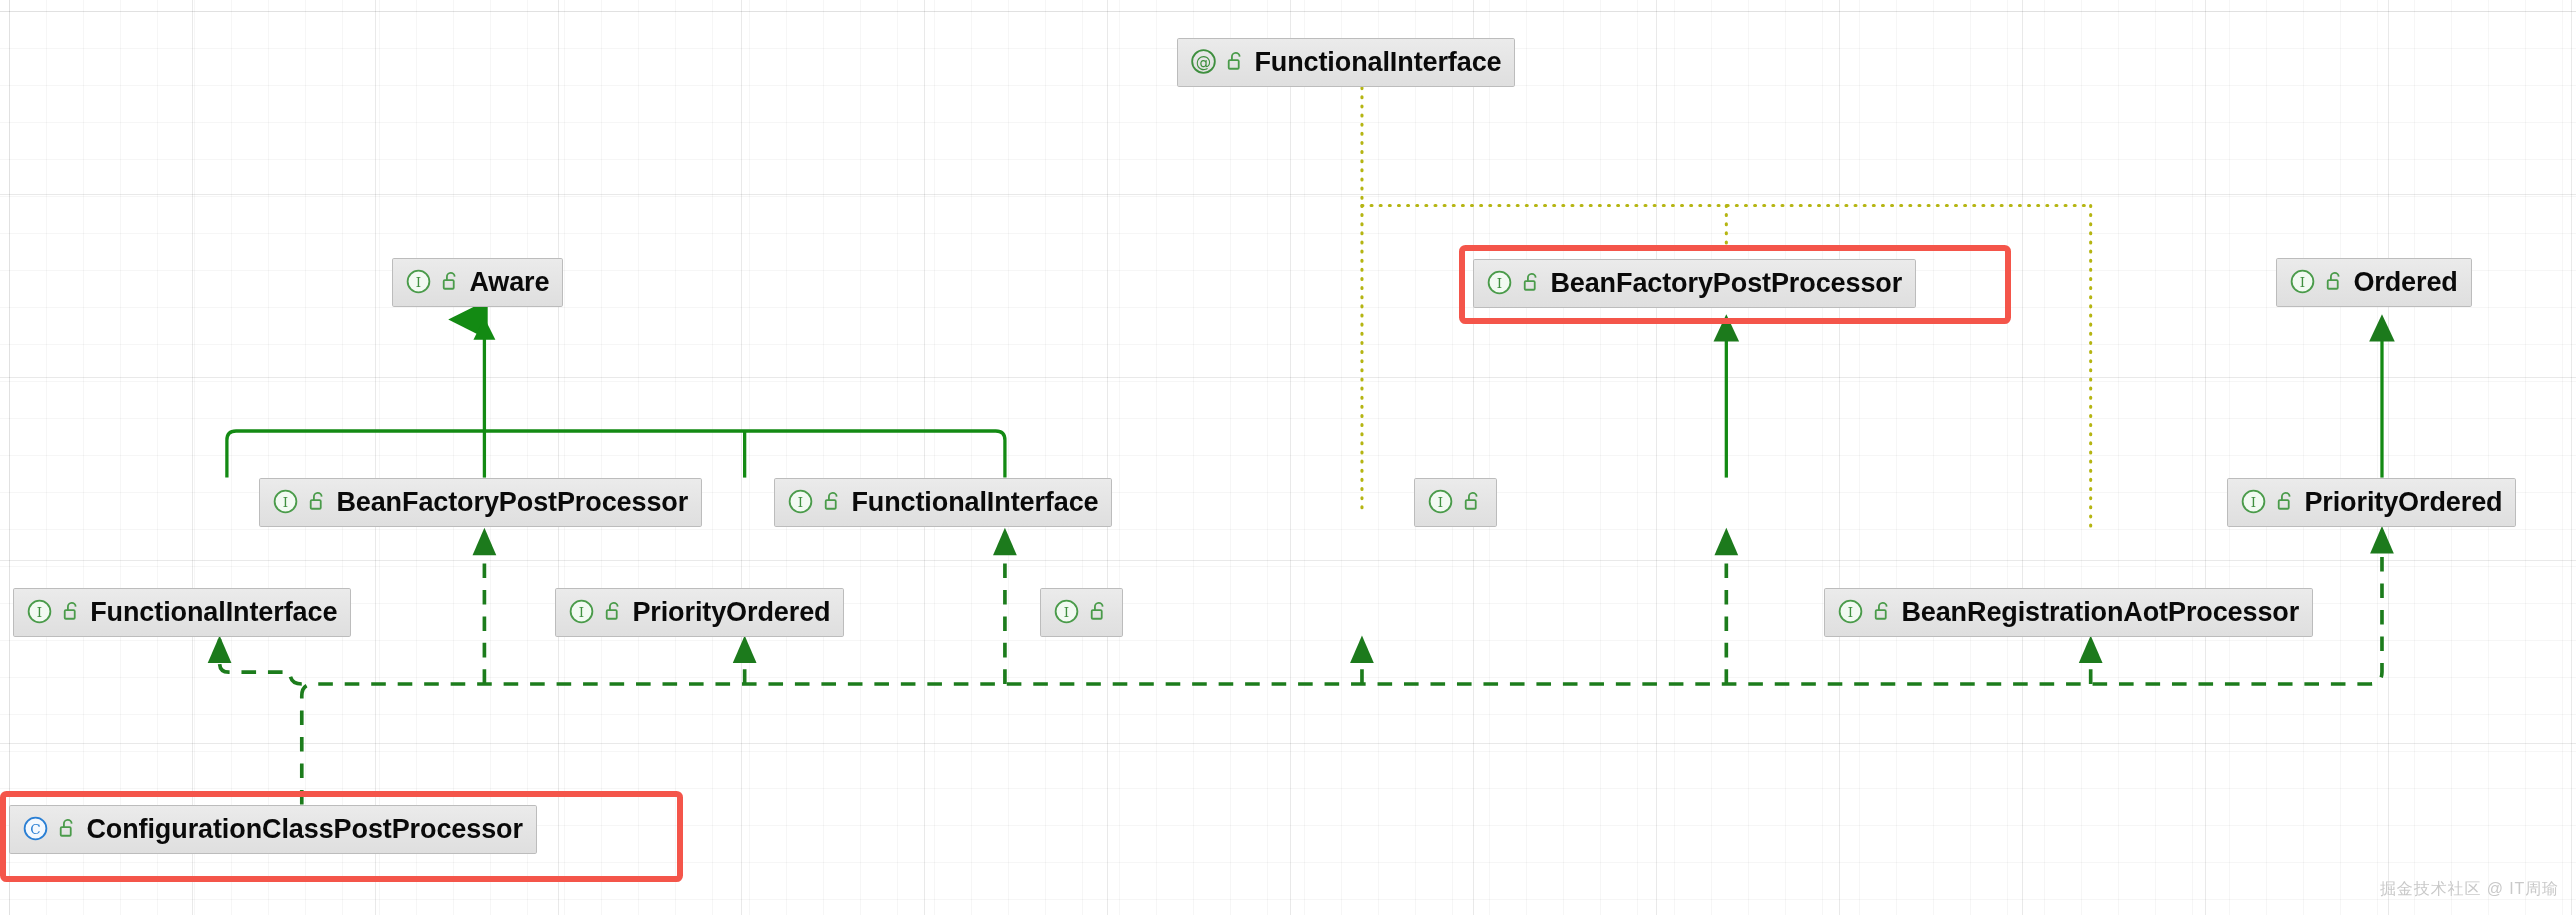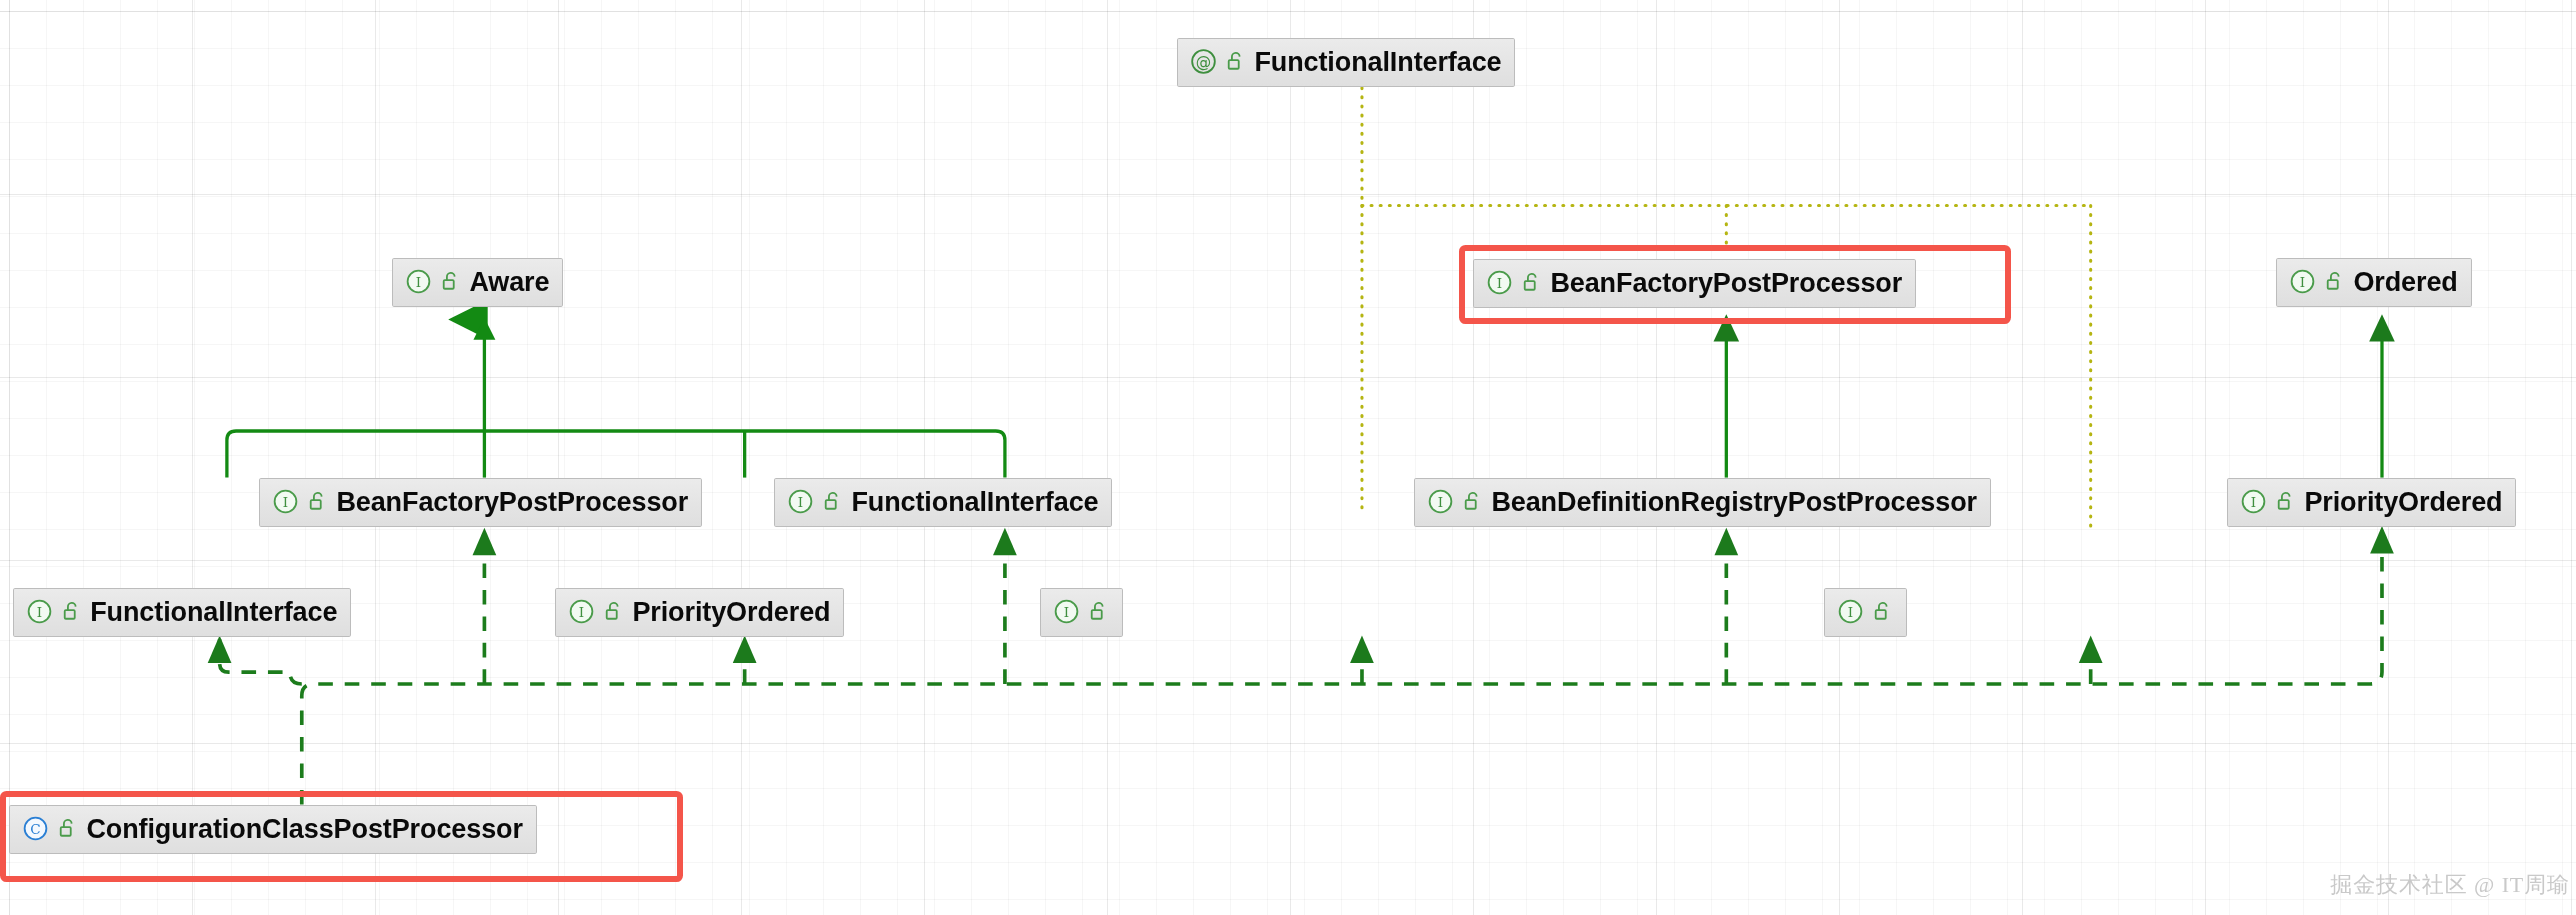--- a/index.html
+++ b/index.html
@@ -57,27 +57,27 @@
   .highlight {
     position: absolute;
     box-sizing: border-box;
     border: 6.4px solid #f4554a;
     border-radius: 6.4px;
     background: transparent;
     z-index: 2;
   }
   .watermark {
     position: absolute;
-    right: 6px;
+    right: 17px;
     bottom: 14.6px;
-    font-size: 22px;
+    font-size: 16px;
     color: #c9c9c9;
     letter-spacing: 0.9px;
     z-index: 4;
-    font-family: Liberation Serif, serif;
+    font-family: Liberation Sans, sans-serif;
   }
 </style>
 </head>
 <body>
 
 <div id="canvas">
 
   <svg id="edges" viewBox="0 0 2820 1002" width="2576" height="915" xmlns="http://www.w3.org/2000/svg">
     <defs>
       <marker id="arrowSolid" viewBox="0 0 12 12" refX="6" refY="11" markerWidth="12" markerHeight="12" orient="auto-start-reverse">
@@ -250,21 +250,20 @@
           <circle cx="16" cy="16" r="12" fill="#f2faf2" stroke="#4a9b4a" stroke-width="2"></circle>
           <text x="16" y="22" font-family="DejaVu Serif, serif" font-size="15" fill="#3f8f3f" text-anchor="middle">I</text>
         </svg>
     </span>
     <span class="ico">
       <svg width="20" height="22" viewBox="0 0 22 24">
           <path d="M6.5,11 V7.5 A4.2,4.2 0 0 1 15,7.2" fill="none" stroke="#4a9b4a" stroke-width="2"></path>
           <rect x="3" y="11" width="11" height="9.5" rx="1.2" fill="none" stroke="#4a9b4a" stroke-width="2"></rect>
         </svg>
     </span>
-    <span class="label">BeanDefinitionRegistryPostProcessor</span>
   </div>
 
   <div class="node" style="left:2227px;top:478px;">
     <span class="ico">
       <svg width="29" height="29" viewBox="0 0 32 32">
           <circle cx="16" cy="16" r="12" fill="#f2faf2" stroke="#4a9b4a" stroke-width="2"></circle>
           <text x="16" y="22" font-family="DejaVu Serif, serif" font-size="15" fill="#3f8f3f" text-anchor="middle">I</text>
         </svg>
     </span>
     <span class="ico">
@@ -329,20 +328,21 @@
           <circle cx="16" cy="16" r="12" fill="#f2faf2" stroke="#4a9b4a" stroke-width="2"></circle>
           <text x="16" y="22" font-family="DejaVu Serif, serif" font-size="15" fill="#3f8f3f" text-anchor="middle">I</text>
         </svg>
     </span>
     <span class="ico">
       <svg width="20" height="22" viewBox="0 0 22 24">
           <path d="M6.5,11 V7.5 A4.2,4.2 0 0 1 15,7.2" fill="none" stroke="#4a9b4a" stroke-width="2"></path>
           <rect x="3" y="11" width="11" height="9.5" rx="1.2" fill="none" stroke="#4a9b4a" stroke-width="2"></rect>
         </svg>
     </span>
+    <span class="label">BeanRegistrationAotProcessor</span>
   </div>
 
   <div class="node" style="left:9px;top:805px;">
     <span class="ico">
       <svg width="29" height="29" viewBox="0 0 32 32">
           <circle cx="16" cy="16" r="12" fill="#f3f8fe" stroke="#2a7fd4" stroke-width="2"></circle>
           <text x="16" y="22" font-family="DejaVu Serif, serif" font-size="15" fill="#2a7fd4" text-anchor="middle">C</text>
         </svg>
     </span>
     <span class="ico">

